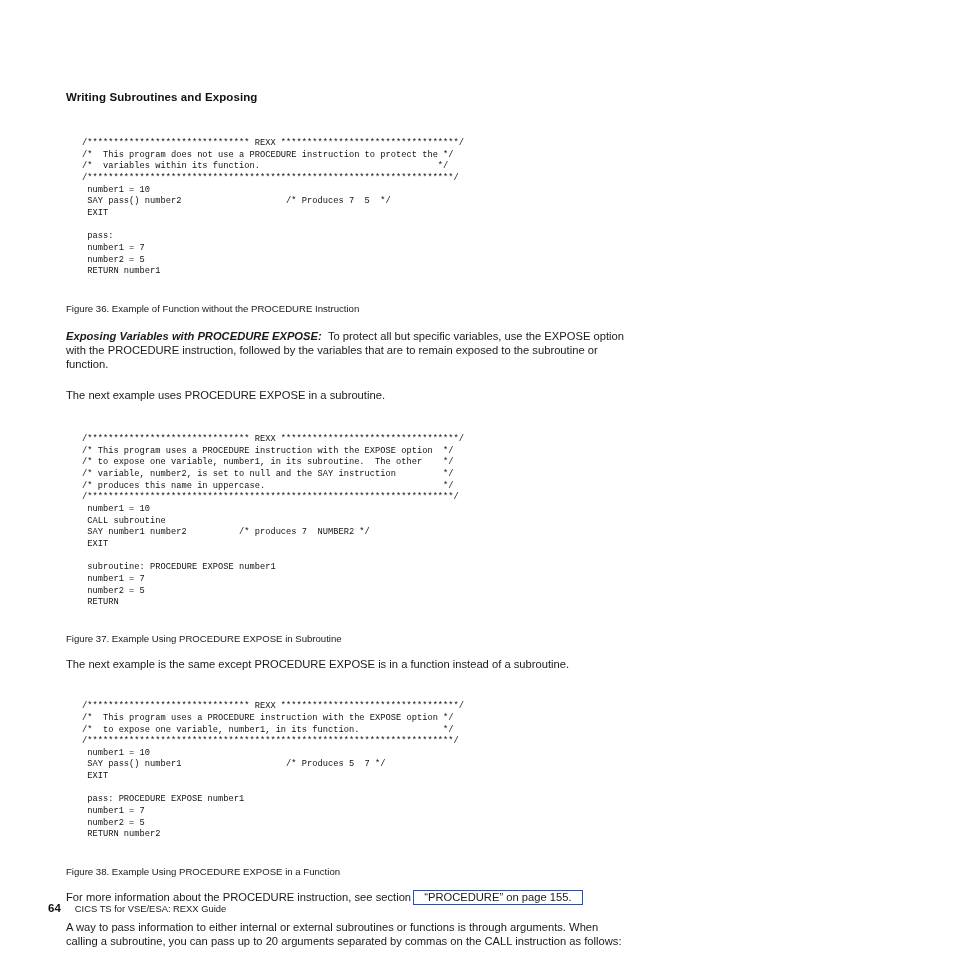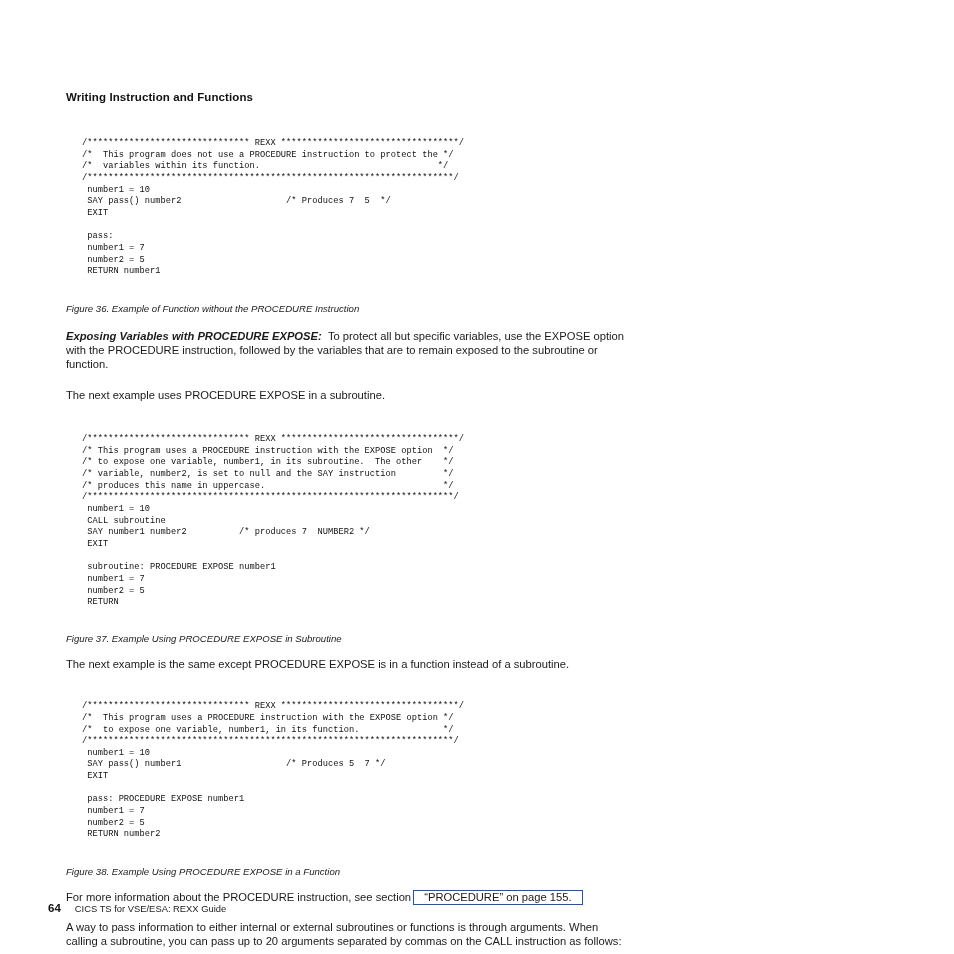--- a/index.html
+++ b/index.html
@@ -56,21 +56,20 @@
     line-height: 11.65px;
     color: #111111;
     white-space: pre;
     margin: 16px;
     letter-spacing: 0.02px;
   }
 
   
   .figure-caption {
     font-family: "Liberation Sans", sans-serif;
-    font-style: italic;
     font-size: 9.6px;
     line-height: 12px;
     color: #1a1a1a;
     margin: 0;
   }
 
   
   .pdf-link {
     display: inline-block;
     border: 1px solid #1d4ed8;
@@ -112,21 +111,21 @@
     font-size: 9.4px;
     color: #1a1a1a;
     margin-left: 14px;
   }
 </style>
 </head>
 <body>
 
 <div class="page">
 
-  <h2 class="section-heading">Writing Instruction and Functions</h2>
+  <h2 class="section-heading">Writing Subroutines and Exposing</h2>
 
   <div class="sp-18"></div>
 
   <pre class="code-block">/******************************* REXX **********************************/
 /*  This program does not use a PROCEDURE instruction to protect the */
 /*  variables within its function.                                  */
 /**********************************************************************/
  number1 = 10
  SAY pass() number2                    /* Produces 7  5  */
  EXIT

